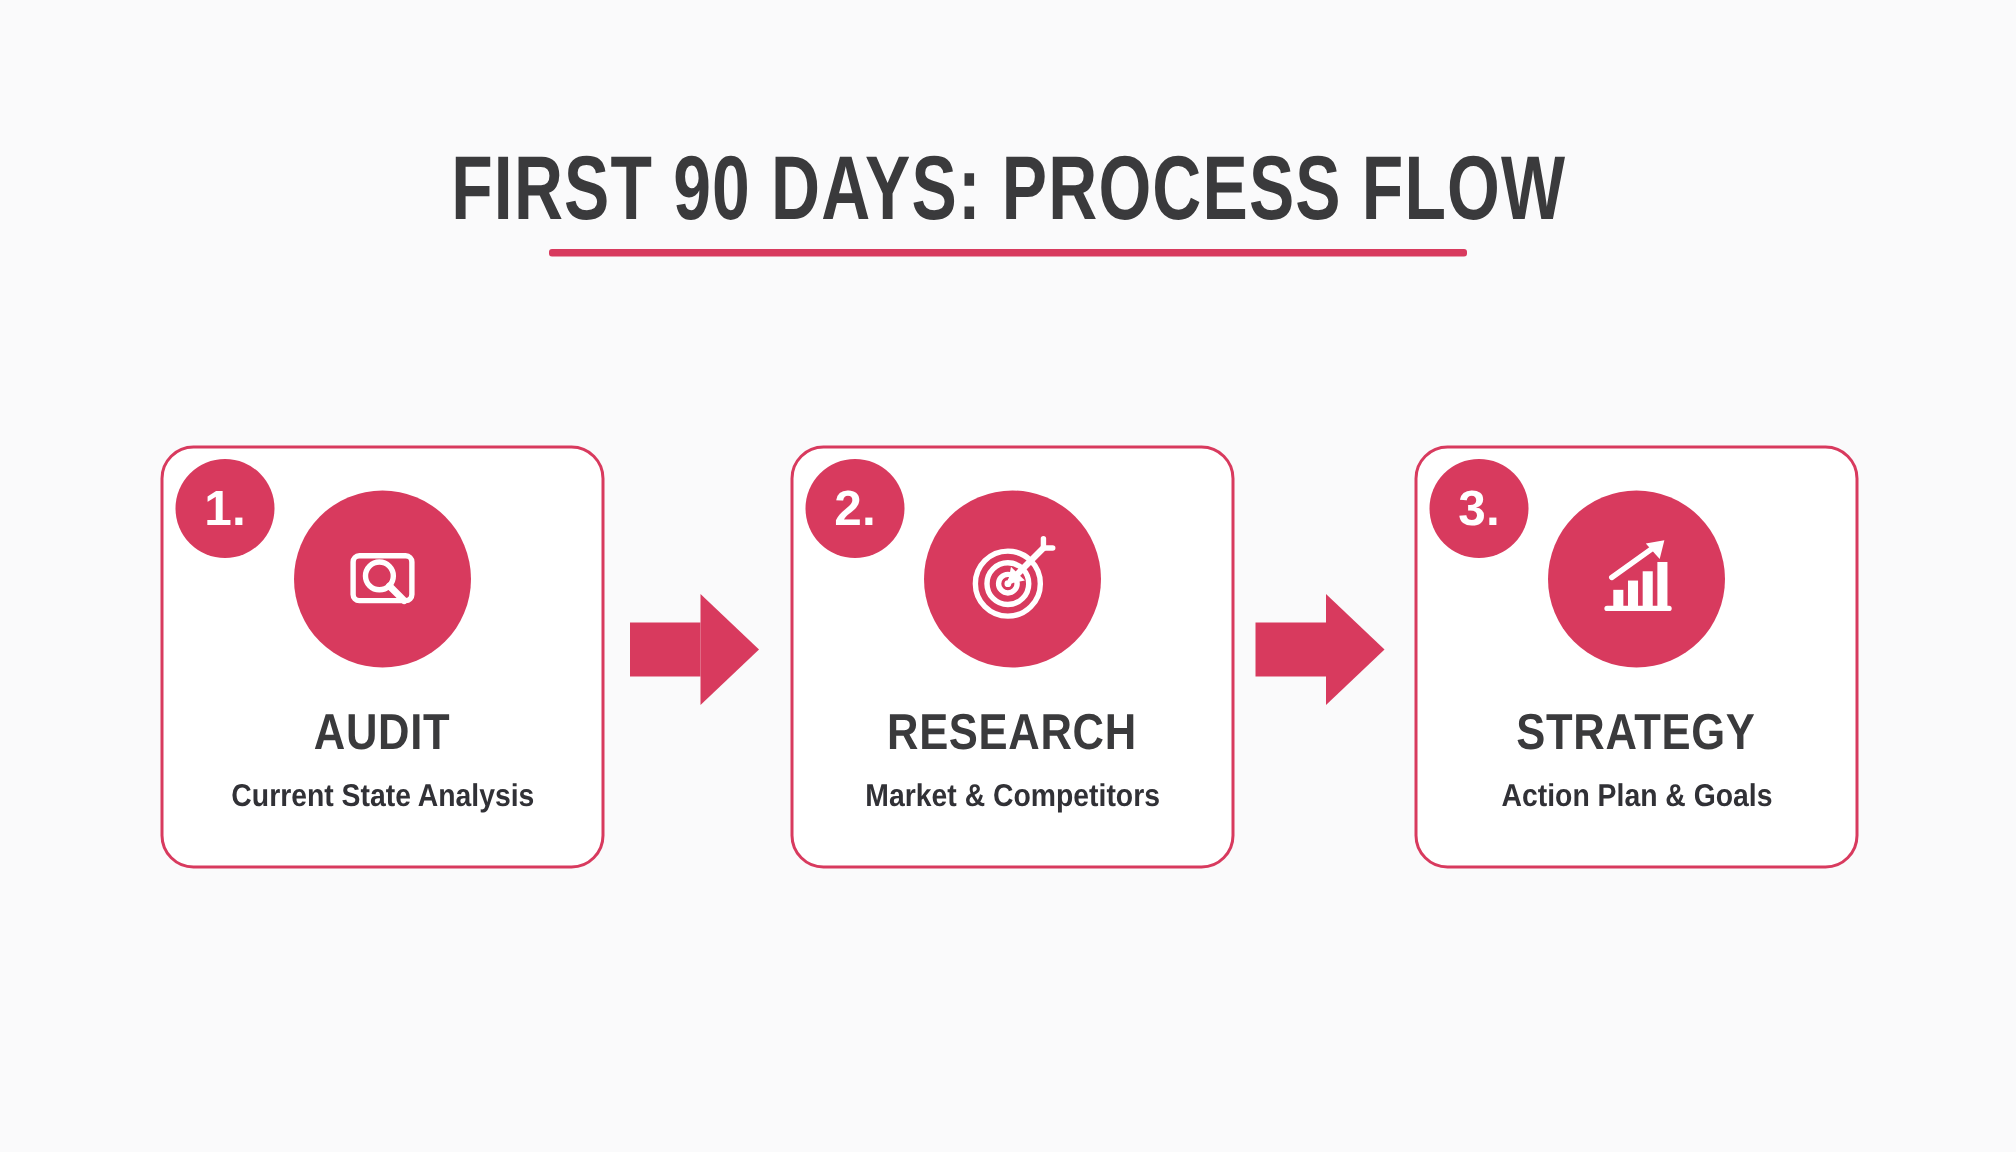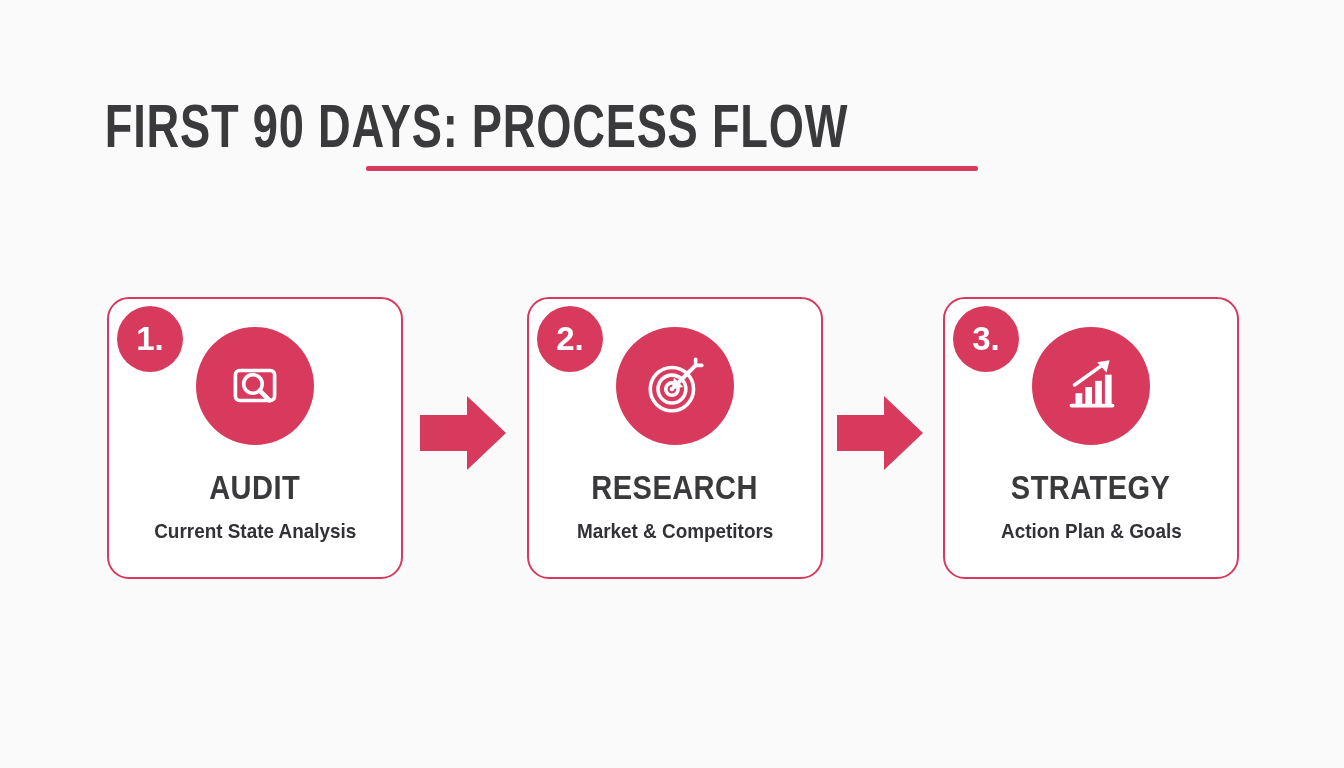--- a/index.html
+++ b/index.html
@@ -18,20 +18,21 @@
     position: relative;
     width: 1344px;
     height: 768px;
     background: var(--bg);
   }
   .page-title-wrap {
     position: absolute;
     top: 92px;
     left: 0;
     width: 100%;
+    text-align: center;
   }
   .page-title {
     display: inline-block;
     font-size: 58px;
     font-weight: 700;
     letter-spacing: 1px;
     color: var(--title-color);
     transform: scale(0.78, 1.04);
     transform-origin: center;
     white-space: nowrap;

